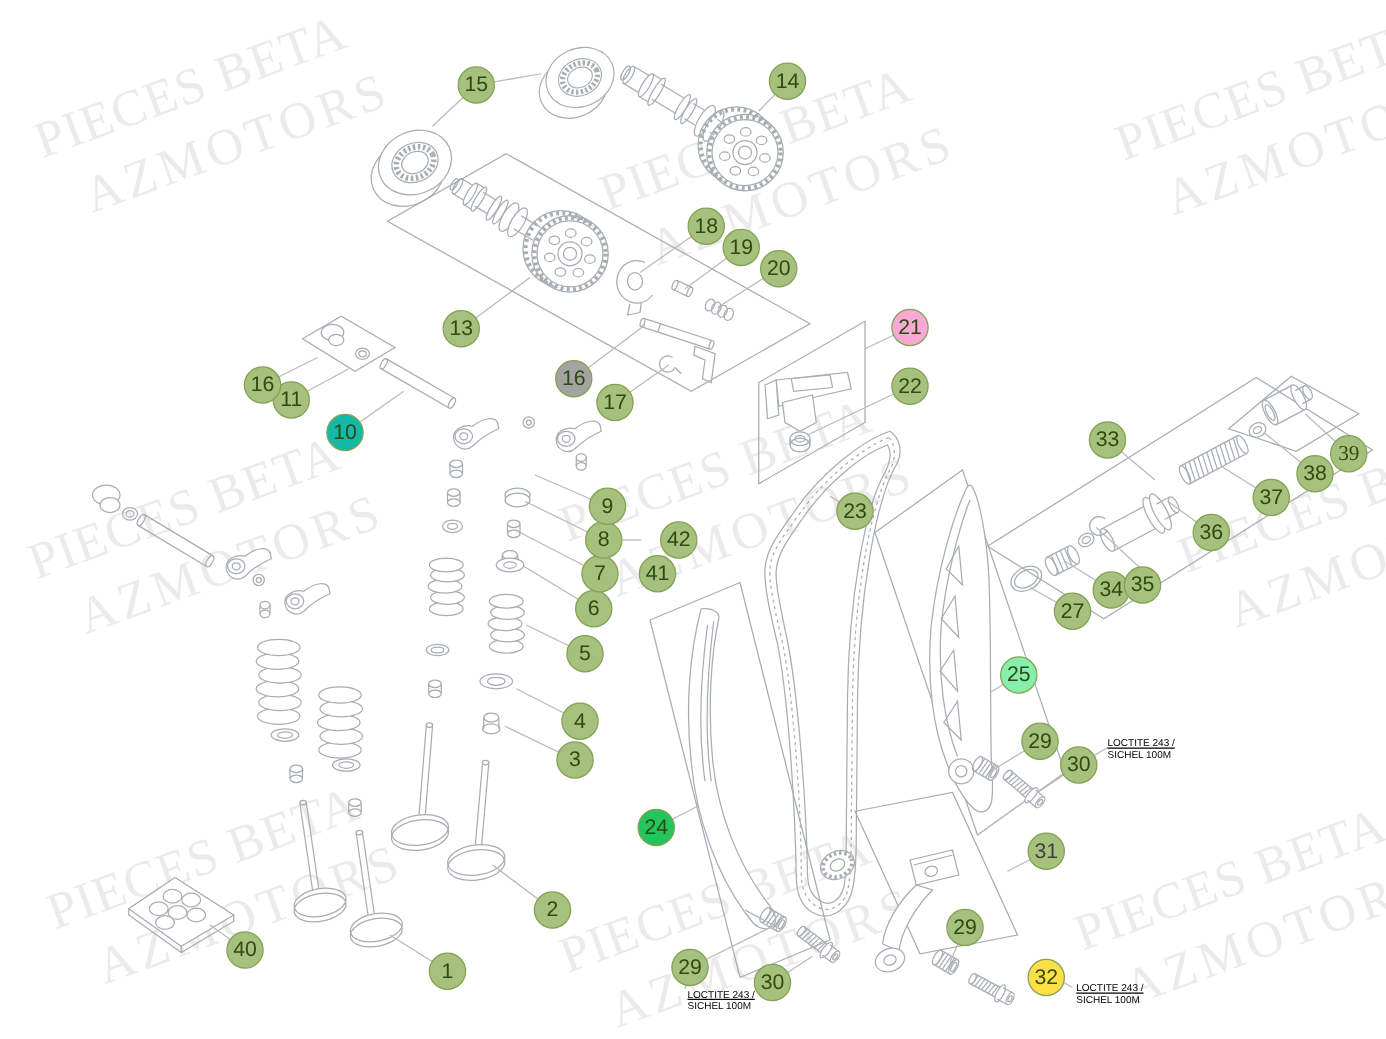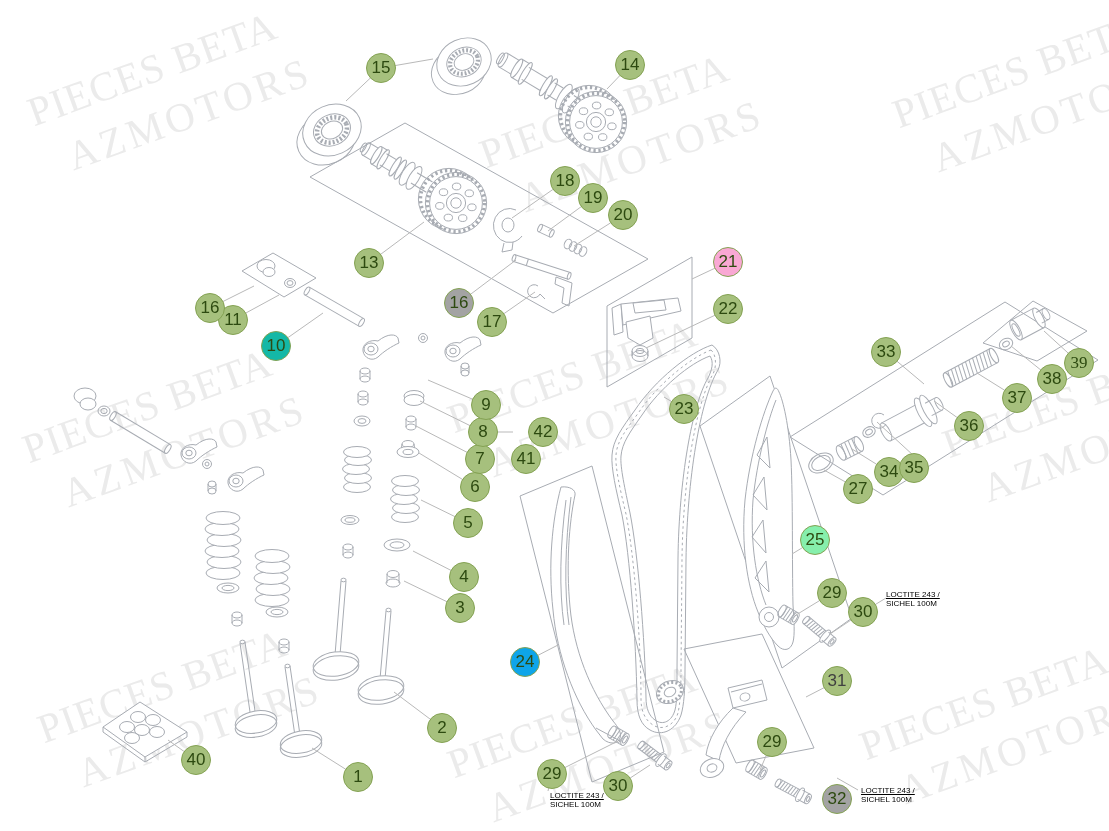--- a/index.html
+++ b/index.html
@@ -533,27 +533,27 @@
       <div class="callout" style="left: 630px; top: 65px; background: rgb(166, 192, 125); border: 1px solid rgb(132, 162, 83); color: rgb(45, 74, 16);">14</div>
       <div class="callout" style="left: 381px; top: 68px; background: rgb(166, 192, 125); border: 1px solid rgb(132, 162, 83); color: rgb(45, 74, 16);">15</div>
       <div class="callout" style="left: 459px; top: 303px; background: #a3a3a3; border: 1px solid rgb(132, 162, 83); color: rgb(45, 74, 16);">16</div>
       <div class="callout" style="left: 492px; top: 322px; background: rgb(166, 192, 125); border: 1px solid rgb(132, 162, 83); color: rgb(45, 74, 16);">17</div>
       <div class="callout" style="left: 565px; top: 181px; background: rgb(166, 192, 125); border: 1px solid rgb(132, 162, 83); color: rgb(45, 74, 16);">18</div>
       <div class="callout" style="left: 593px; top: 198px; background: rgb(166, 192, 125); border: 1px solid rgb(132, 162, 83); color: rgb(45, 74, 16);">19</div>
       <div class="callout" style="left: 623px; top: 215px; background: rgb(166, 192, 125); border: 1px solid rgb(132, 162, 83); color: rgb(45, 74, 16);">20</div>
       <div class="callout" style="left: 728px; top: 262px; background: #f9a8d4; border: 1px solid rgb(132, 162, 83); color: rgb(45, 74, 16);">21</div>
       <div class="callout" style="left: 728px; top: 309px; background: rgb(166, 192, 125); border: 1px solid rgb(132, 162, 83); color: rgb(45, 74, 16);">22</div>
       <div class="callout" style="left: 684px; top: 409px; background: rgb(166, 192, 125); border: 1px solid rgb(132, 162, 83); color: rgb(45, 74, 16);">23</div>
-      <div class="callout" style="left: 525px; top: 662px; background: #0ea5e9; border: 1px solid rgb(132, 162, 83); color: rgb(45, 74, 16);">24</div>
+      <div class="callout" style="left: 525px; top: 662px; background: #22c55e; border: 1px solid rgb(132, 162, 83); color: rgb(45, 74, 16);">24</div>
       <div class="callout" style="left: 815px; top: 540px; background: #86efac; border: 1px solid rgb(132, 162, 83); color: rgb(45, 74, 16);">25</div>
       <div class="callout" style="left: 858px; top: 489px; background: rgb(166, 192, 125); border: 1px solid rgb(132, 162, 83); color: rgb(45, 74, 16);">27</div>
       <div class="callout" style="left: 832px; top: 593px; background: rgb(166, 192, 125); border: 1px solid rgb(132, 162, 83); color: rgb(45, 74, 16);">29</div>
       <div class="callout" style="left: 863px; top: 612px; background: rgb(166, 192, 125); border: 1px solid rgb(132, 162, 83); color: rgb(45, 74, 16);">30</div>
       <div class="callout" style="left: 837px; top: 681px; background: rgb(166, 192, 125); border: 1px solid rgb(132, 162, 83); color: #404040;">31</div>
-      <div class="callout" style="left: 837px; top: 799px; background: #a3a3a3; border: 1px solid rgb(132, 162, 83); color: rgb(45, 74, 16);">32</div>
+      <div class="callout" style="left: 837px; top: 782px; background: #fde047; border: 1px solid rgb(132, 162, 83); color: rgb(45, 74, 16);">32</div>
       <div class="callout" style="left: 772px; top: 742px; background: rgb(166, 192, 125); border: 1px solid rgb(132, 162, 83); color: rgb(45, 74, 16);">29</div>
       <div class="callout" style="left: 552px; top: 774px; background: rgb(166, 192, 125); border: 1px solid rgb(132, 162, 83); color: rgb(45, 74, 16);">29</div>
       <div class="callout" style="left: 618px; top: 786px; background: rgb(166, 192, 125); border: 1px solid rgb(132, 162, 83); color: rgb(45, 74, 16);">30</div>
       <div class="callout" style="left: 886px; top: 352px; background: rgb(166, 192, 125); border: 1px solid rgb(132, 162, 83); color: rgb(45, 74, 16);">33</div>
       <div class="callout" style="left: 889px; top: 472px; background: rgb(166, 192, 125); border: 1px solid rgb(132, 162, 83); color: rgb(45, 74, 16);">34</div>
       <div class="callout" style="left: 914px; top: 456px; background: rgb(166, 192, 125); border: 1px solid rgb(132, 162, 83); color: rgb(45, 74, 16); margin-top: 12px;">35</div>
       <div class="callout" style="left: 969px; top: 426px; background: rgb(166, 192, 125); border: 1px solid rgb(132, 162, 83); color: rgb(45, 74, 16);">36</div>
       <div class="callout" style="left: 1017px; top: 398px; background: rgb(166, 192, 125); border: 1px solid rgb(132, 162, 83); color: rgb(45, 74, 16);">37</div>
       <div class="callout" style="left: 1052px; top: 379px; background: rgb(166, 192, 125); border: 1px solid rgb(132, 162, 83); color: rgb(45, 74, 16);">38</div>
       <div class="callout" style="left: 1079px; top: 363px; background: rgb(166, 192, 125); border: 1px solid rgb(132, 162, 83); color: rgb(45, 74, 16); font-family: Liberation Serif, serif;">39</div>

